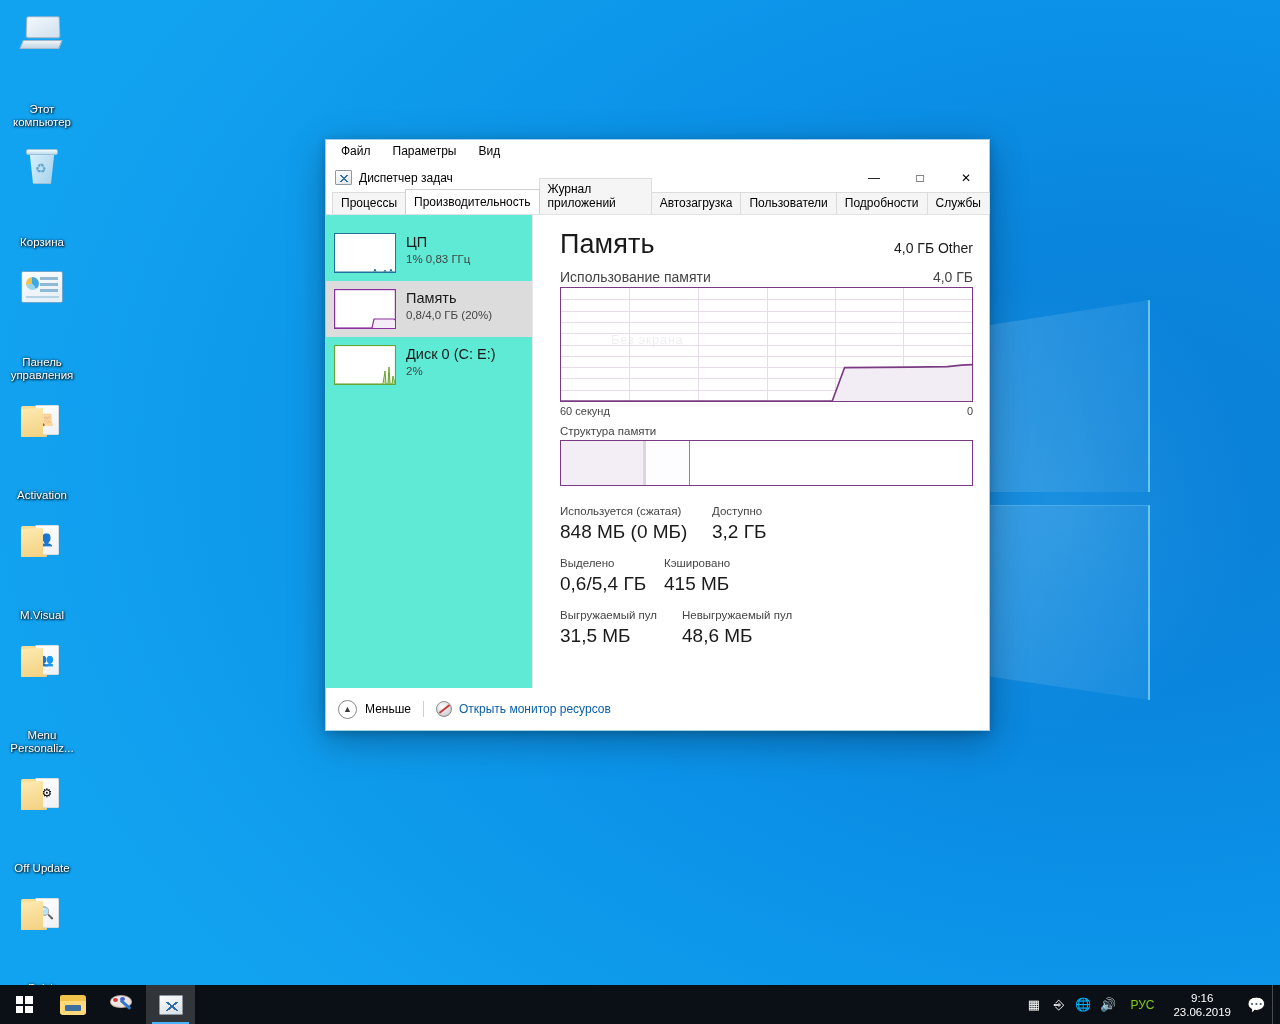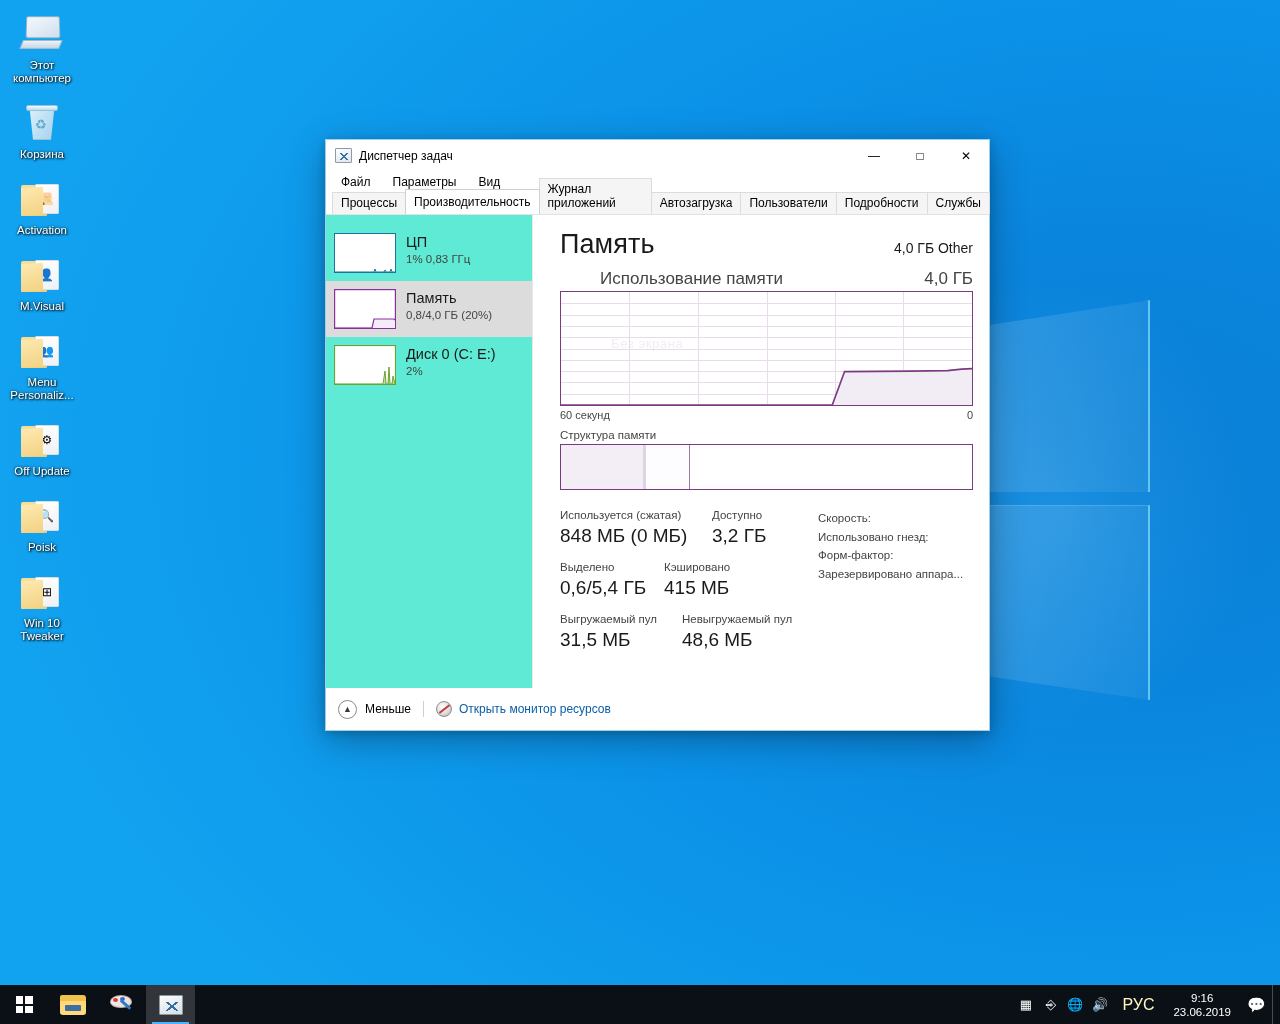--- a/index.html
+++ b/index.html
@@ -40,21 +40,21 @@
     display: flex; flex-direction: column; align-items: center;
     cursor: default;
   }
   .desk-icon .glyph {
     width: 48px; height: 44px; display: flex; align-items: center; justify-content: center;
     margin-bottom: 3px;
   }
   .desk-icon .dlabel {
     font-size: 11.5px; line-height: 13px; color: #fff; text-align: center;
     text-shadow: 0 0 3px rgba(0,0,0,.85), 1px 1px 2px rgba(0,0,0,.9);
-    max-width: 82px; word-wrap: break-word;
+    max-width: 82px; word-wrap: break-word; margin-top: 44px;
   }
 
   
   .folder { position: relative; width: 42px; height: 34px; }
   .folder .back {
     position: absolute; left: 0; bottom: 0; width: 26px; height: 31px;
     background: linear-gradient(170deg,#fbe3a0,#e8c濃);
     background: linear-gradient(170deg,#f9dd96,#eccd79);
     border-radius: 2px 2px 1px 1px;
   }
@@ -178,21 +178,21 @@
   .side-text { padding-top: 1px; }
   .side-name { font-size: 14.5px; color: #1a1a1a; line-height: 17px; }
   .side-sub { font-size: 11.5px; color: #444; line-height: 15px; margin-top: 1px; }
 
   
   #tm-detail { flex: 1; padding: 14px 16px 0 27px; min-width: 0; position: relative; }
   #detail-head { display: flex; align-items: baseline; }
   #detail-title { font-size: 27px; font-weight: 400; color: #1a1a1a; letter-spacing: .1px; }
   #detail-right { margin-left: auto; font-size: 14px; color: #1a1a1a; }
 
-  .graph-caption { display: flex; margin-top: 9px; font-size: 17px; color: #444; margin-left: 40px; }
+  .graph-caption { display: flex; margin-top: 9px; font-size: 14px; color: #444; }
   .graph-caption .gc-right { margin-left: auto; }
 
   #mem-graph {
     margin-top: 2px; height: 115px; border: 1px solid #7a3a82; position: relative;
     background: #fff; overflow: hidden;
   }
   #mem-graph .gridv, #mem-graph .gridh { position: absolute; background: #e8dcea; }
   #mem-graph .gridv { width: 1px; top: 0; bottom: 0; }
   #mem-graph .gridh { height: 1px; left: 0; right: 0; }
   #mem-graph svg { position: absolute; inset: 0; width: 100%; height: 100%; }
@@ -291,21 +291,21 @@
       linear-gradient(40deg, transparent 46%, #2f6ea8 46%, #2f6ea8 56%, transparent 56%),
       linear-gradient(-40deg, transparent 46%, #2f6ea8 46%, #2f6ea8 56%, transparent 56%);
   }
 
   #tray { margin-left: auto; display: flex; align-items: center; height: 39px; padding-right: 2px; }
   .tray-icon {
     width: 25px; height: 39px; display: flex; align-items: center; justify-content: center;
     color: #fff; font-size: 13px; cursor: default;
   }
   #tray-lang {
-    color:#fef9c3; font-size: 16px; padding: 0 9px; height:36px; display:flex; align-items:center; cursor: default;
+    color:#84cc16; font-size: 12px; padding: 0 9px; height:36px; display:flex; align-items:center; cursor: default;
   }
   #tray-clock {
     color:#fff; font-size: 11.5px; line-height: 14px; text-align: center;
     padding: 0 10px; height:39px; display:flex; flex-direction:column; justify-content:center; cursor: default;
   }
   #tray-action {
     width: 31px; height: 39px; display:flex; align-items:center; justify-content:center; cursor: default;
   }
   #show-desktop { width: 6px; height: 39px; border-left: 1px solid rgba(255,255,255,.25); }
 </style>
@@ -336,20 +336,32 @@
       <span class="glyph">
         <span class="bin">
             <span class="body"></span>
             <span class="lid"></span>
             <span class="rec">♻</span>
           </span>
       </span>
       <span class="dlabel">Корзина</span>
     </div>
 
+    <div class="desk-icon">
+      <span class="glyph">
+        <span class="cpicon">
+            <span class="pie"></span>
+            <span class="bar b1"></span>
+            <span class="bar b2"></span>
+            <span class="bar b3"></span>
+            <span class="line"></span>
+          </span>
+      </span>
+      <span class="dlabel">Панель управления</span>
+    </div>
 
     <div class="desk-icon">
       <span class="glyph">
         <span class="folder">
             <span class="back"></span>
             <span class="paper">
               <span class="mini">📜</span>
             </span>
             <span class="front"></span>
           </span>
@@ -418,35 +430,35 @@
             </span>
             <span class="front"></span>
           </span>
       </span>
       <span class="dlabel">Win 10 Tweaker</span>
     </div>
 
   </div>
 
   <div id="taskmgr">
+
+    <div id="menubar">
+      <span class="menu-item">Файл</span>
+      <span class="menu-item">Параметры</span>
+      <span class="menu-item">Вид</span>
+    </div>
 
     <div id="titlebar">
       <span id="tm-appicon"></span>
       <span id="tm-title">Диспетчер задач</span>
       <div id="wincontrols">
         <div class="wc">—</div>
         <div class="wc">□</div>
         <div class="wc close">✕</div>
       </div>
-    </div>
-
-    <div id="menubar">
-      <span class="menu-item">Файл</span>
-      <span class="menu-item">Параметры</span>
-      <span class="menu-item">Вид</span>
     </div>
 
     <div id="tabbar">
       <div class="tab">Процессы</div>
       <div class="tab active">Производительность</div>
       <div class="tab">Журнал приложений</div>
       <div class="tab">Автозагрузка</div>
       <div class="tab">Пользователи</div>
       <div class="tab">Подробности</div>
       <div class="tab">Службы</div>
@@ -576,26 +588,20 @@
                 <div class="stat-value">31,5 МБ</div>
               </div>
               <div class="stat-cell">
                 <div class="stat-label">Невыгружаемый пул</div>
                 <div class="stat-value">48,6 МБ</div>
               </div>
             </div>
 
           </div>
 
-          <div id="stats-right">
-            <div class="info-line">Скорость:</div>
-            <div class="info-line">Использовано гнезд:</div>
-            <div class="info-line">Форм-фактор:</div>
-            <div class="info-line">Зарезервировано аппара...</div>
-          </div>
         </div>
 
       </div>
     </div>
 
     <div id="tm-footer">
       <div id="fewer-btn">
         <span id="fewer-circle">▲</span>
         <span id="fewer-label">Меньше</span>
       </div>

